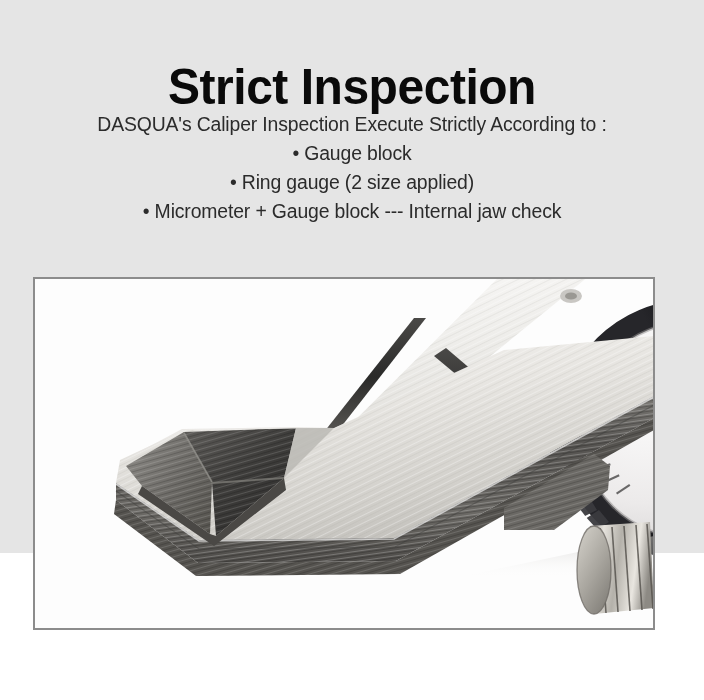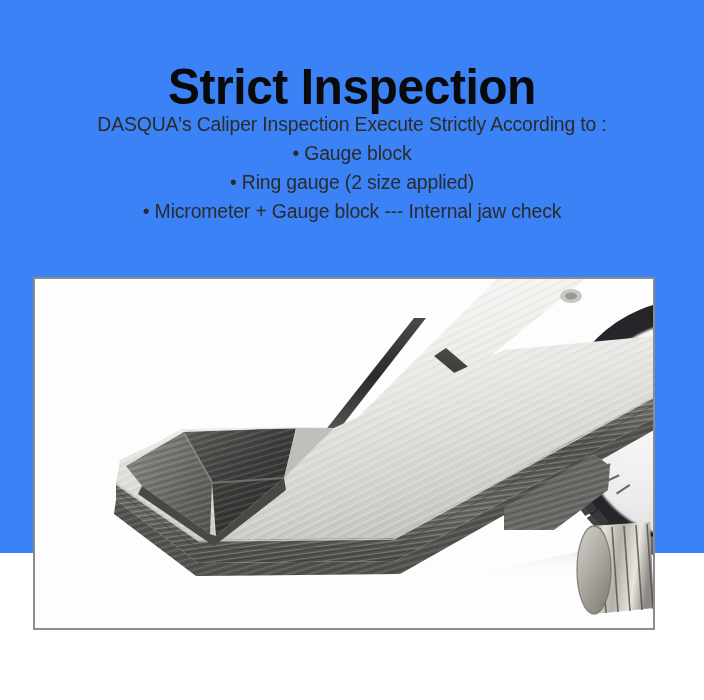--- a/index.html
+++ b/index.html
@@ -12,21 +12,21 @@
     width: 704px;
     height: 700px;
     font-family: "Liberation Sans", sans-serif;
     -webkit-font-smoothing: antialiased;
     overflow: hidden;
   }
   .page {
     position: relative;
     width: 704px;
     height: 553px;
-    background: #3b82f6;
+    background: #e5e5e5;
   }
 
   
   .title {
     position: absolute;
     left: 0;
     top: 26px;
     width: 704px;
     text-align: center;
     font-family: "Liberation Sans Narrow", "Liberation Sans", sans-serif;

